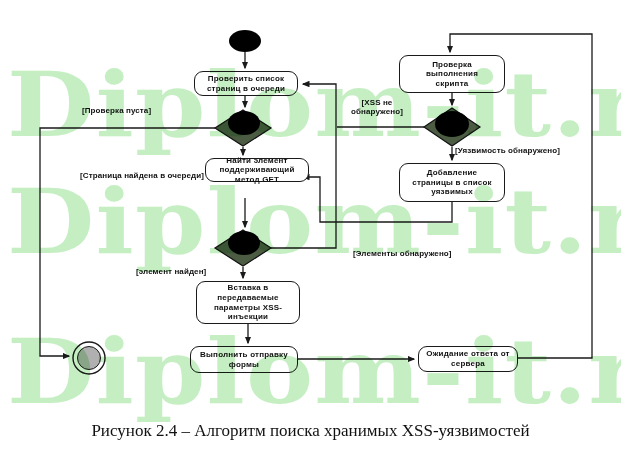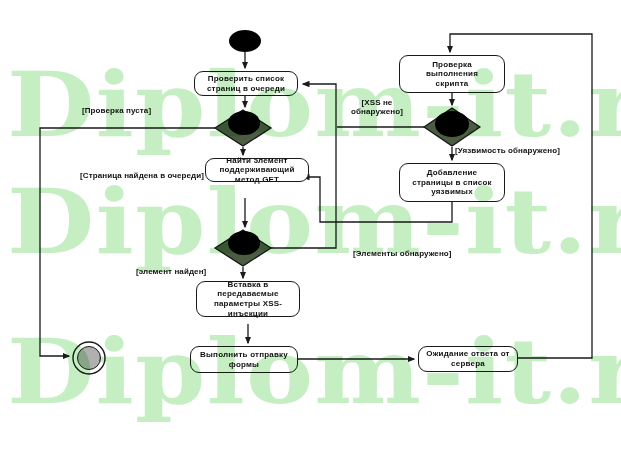--- a/index.html
+++ b/index.html
@@ -79,21 +79,21 @@
 
       <circle cx="89" cy="358" r="16" fill="#fff" stroke="#1a1a1a" stroke-width="1.4"></circle>
       <circle cx="89" cy="358" r="11.5" style="fill:var(--end-inner,#b0b0b0)" stroke="#1a1a1a" stroke-width="1"></circle>
     </svg>
 
     <div class="node" style="left:194px;top:71px;width:104px;height:25px;">Проверить список
 страниц в очереди</div>
     <div class="node" style="left:205px;top:158px;width:104px;height:24px;">Найти элемент
 поддерживающий
 метод GET</div>
-    <div class="node" style="left:196px;top:281px;width:104px;height:36px;">Вставка в
+    <div class="node" style="left:196px;top:281px;width:104px;height:43px;">Вставка в
 передаваемые
 параметры XSS-
 инъекции</div>
     <div class="node" style="left:190px;top:346px;width:108px;height:27px;">Выполнить отправку
 формы</div>
     <div class="node" style="left:399px;top:55px;width:106px;height:38px;">Проверка
 выполнения
 скрипта</div>
     <div class="node" style="left:418px;top:346px;width:100px;height:26px;">Ожидание ответа от
 сервера</div>
@@ -109,13 +109,14 @@
 обнаружено]</div>
     <div class="edge-label" style="left:455px;top:146px;">[Уязвимость обнаружено]</div>
   </div>
 
   <div class="watermark">
     <div class="wm-row wm-1">Diplom-it.ru</div>
     <div class="wm-row wm-2">Diplom-it.ru</div>
     <div class="wm-row wm-3">Diplom-it.ru</div>
   </div>
 
+  <div class="caption">Рисунок 2.4 – Алгоритм поиска хранимых XSS-уязвимостей</div>
 </div>
 
 </body></html>

